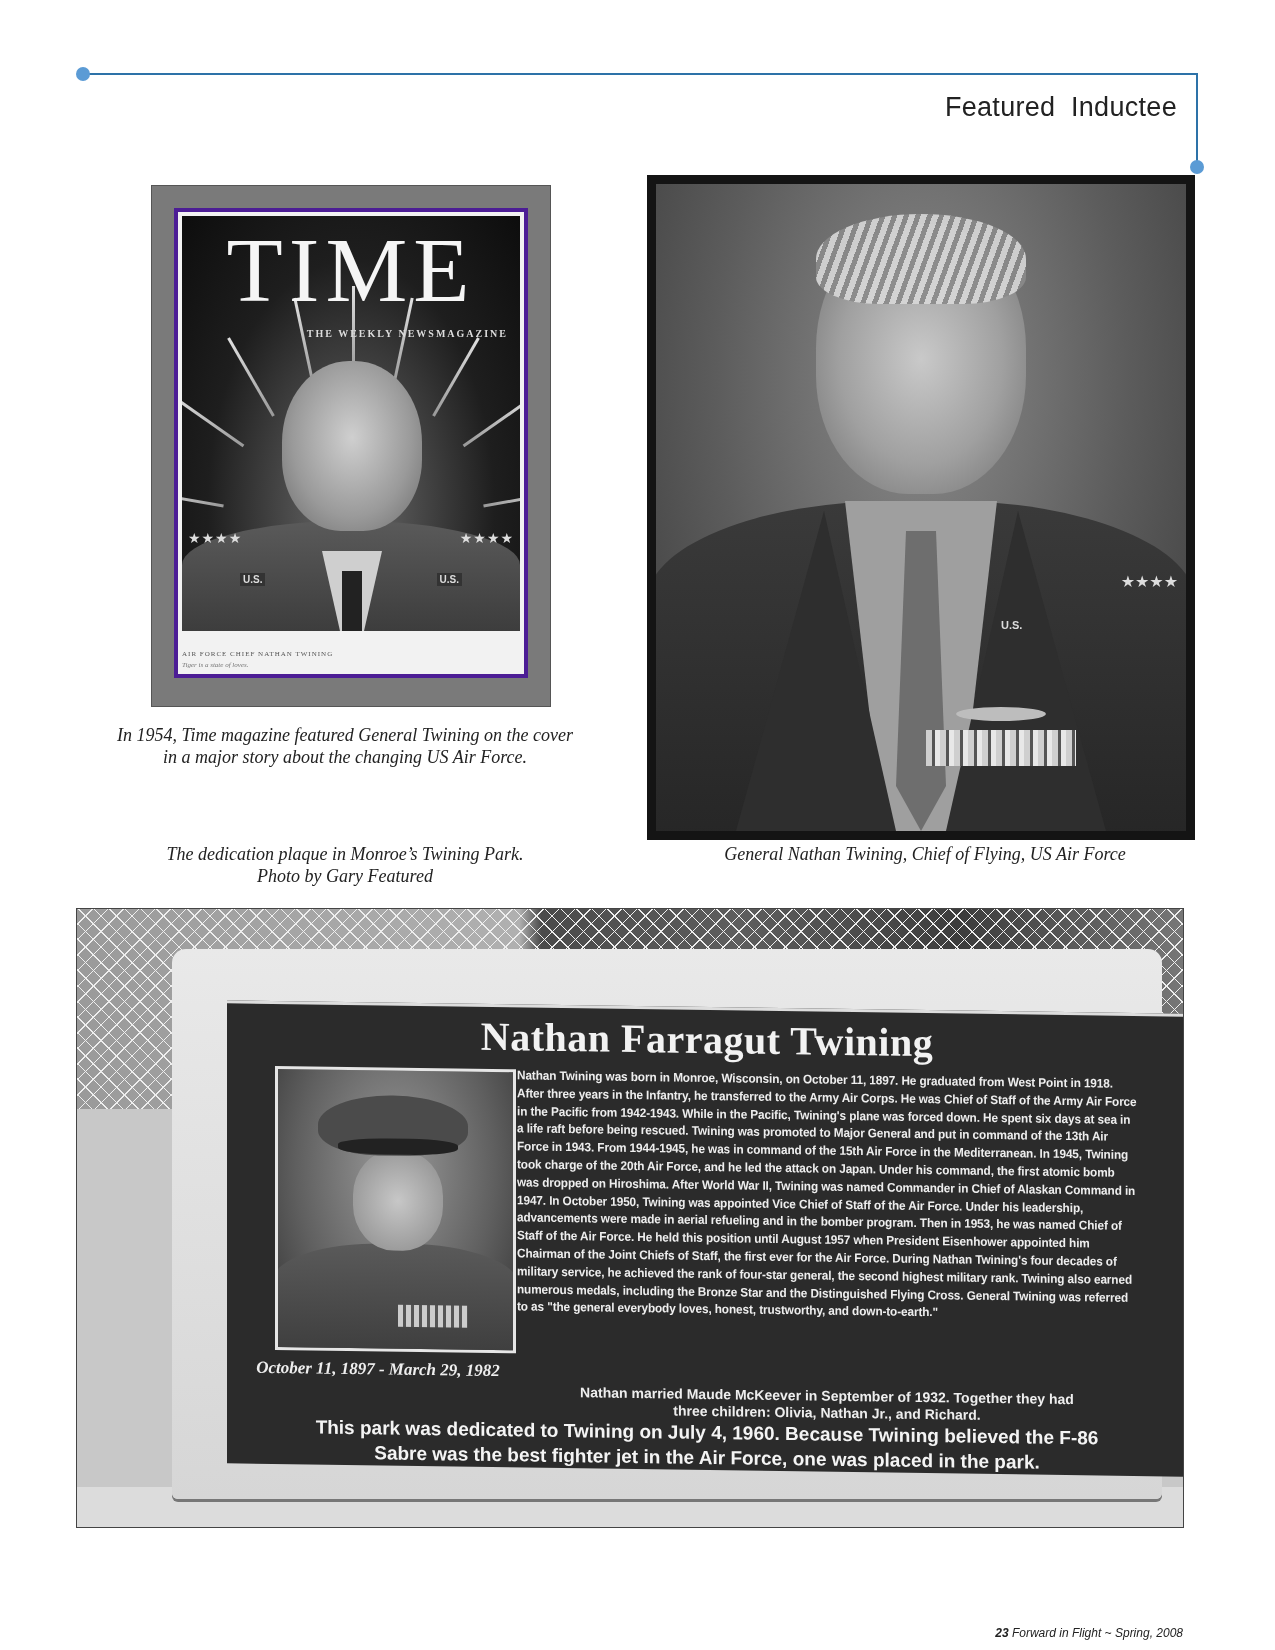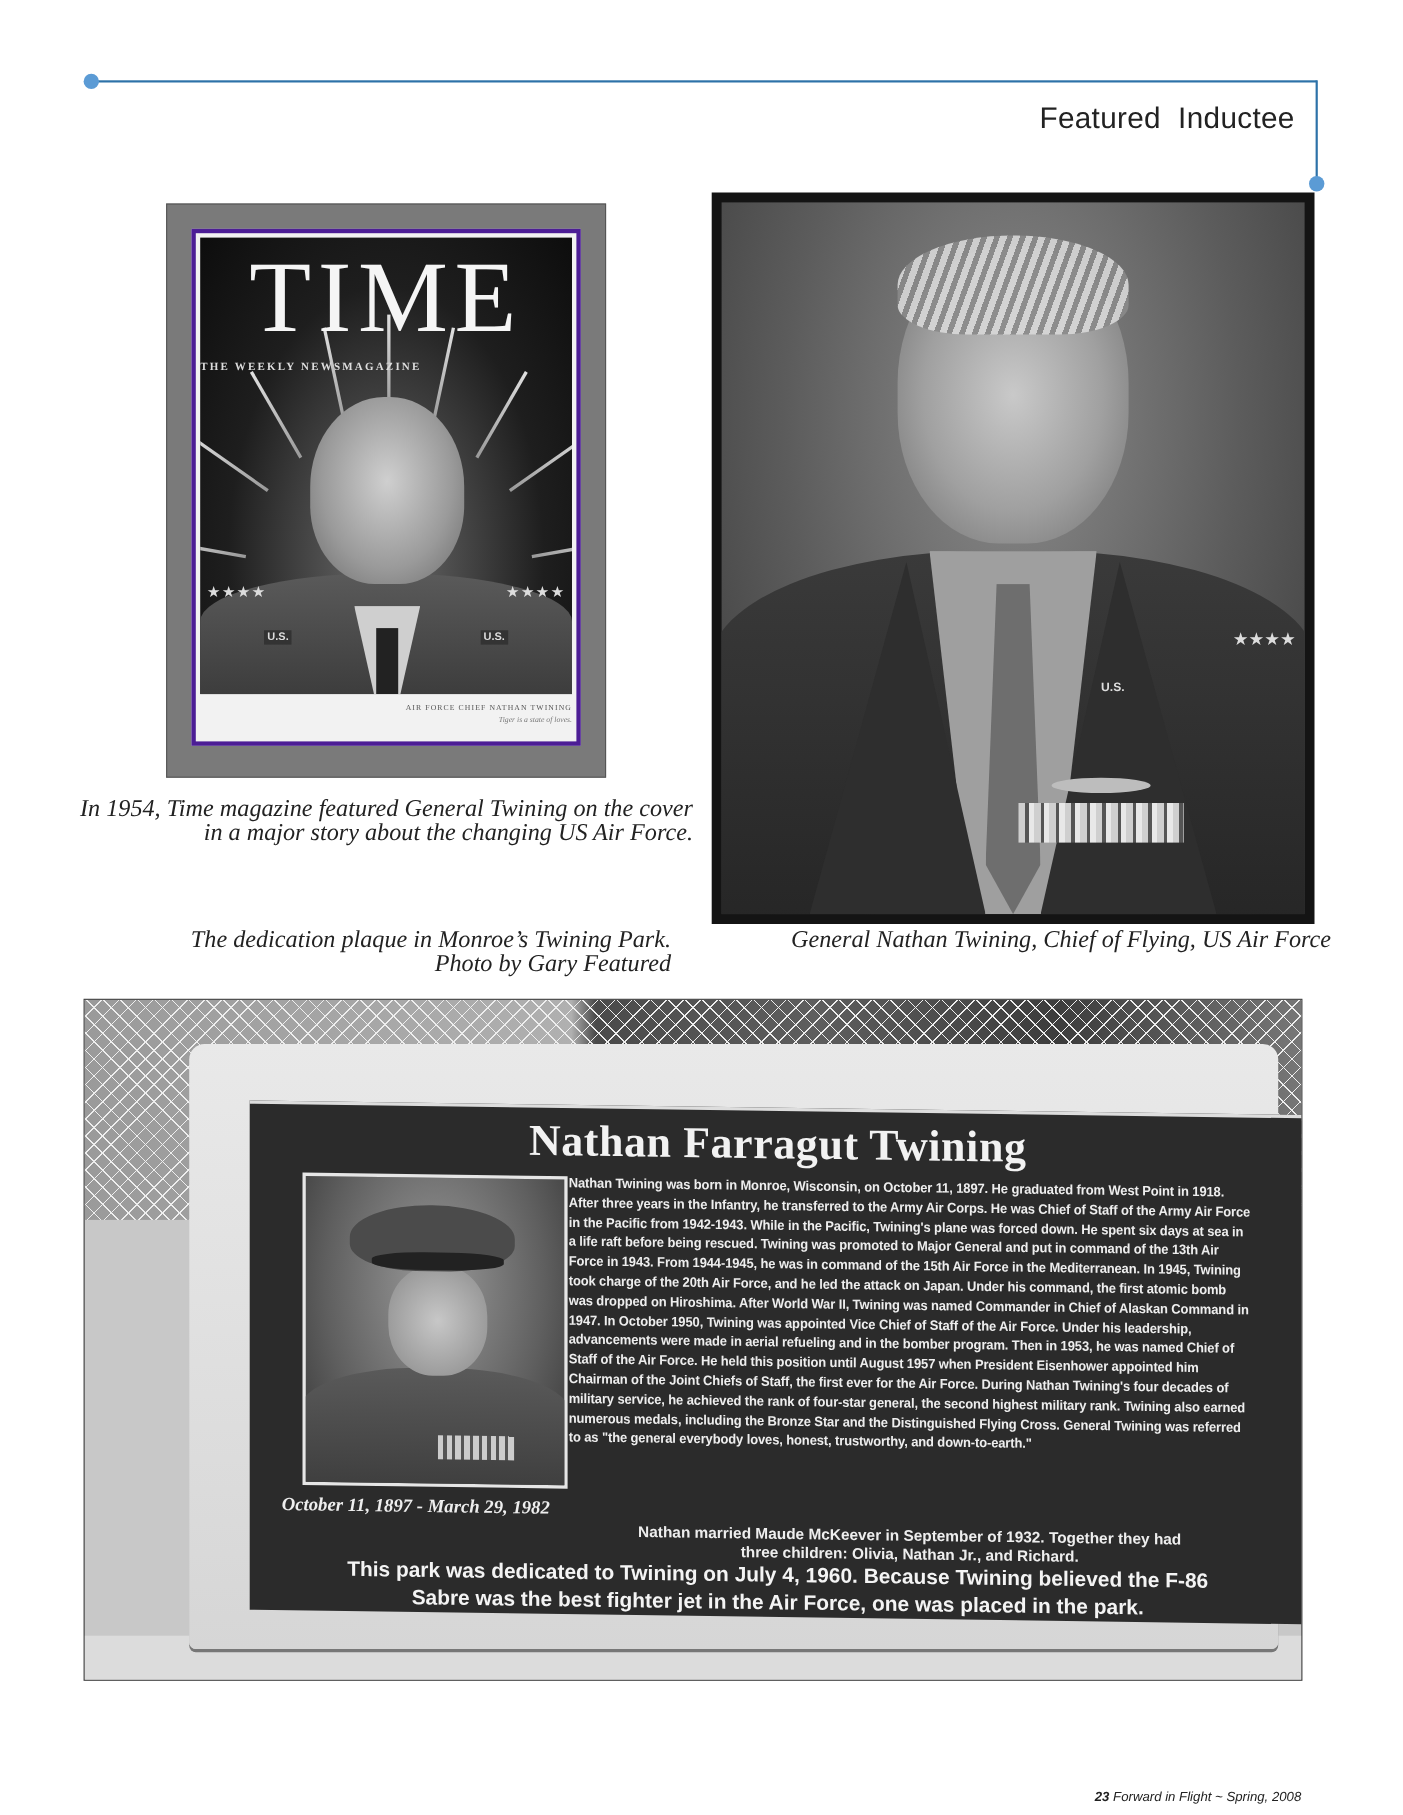--- a/index.html
+++ b/index.html
@@ -12,34 +12,34 @@
   .dot { width:14px; height:14px; border-radius:50%; background:#5b9bd5; }
   .dot-l { left:76px; top:67px; }
   .dot-r { left:1190px; top:160px; }
   .section-title { right:98px; top:92px; font-size:27px; color:#222; letter-spacing:0.3px; font-family:"Liberation Sans", sans-serif; }
 
   
   .time-frame { left:151px; top:185px; width:400px; height:522px; background:#7a7a7a; border:1px solid #555; box-sizing:border-box; }
   .time-inner { position:absolute; left:22px; top:22px; width:354px; height:470px; background:#f2f2f2; border:4px solid #4c1d95; box-sizing:border-box; padding:4px; }
   .time-art { position:relative; width:100%; height:415px; background:radial-gradient(ellipse at 50% 70%, #6d6d6d 0%, #1e1e1e 60%, #0d0d0d 100%); overflow:hidden; }
   .time-logo { position:absolute; left:0; right:0; top:8px; text-align:center; font-family:"Liberation Serif", serif; font-size:92px; color:#f5f5f5; letter-spacing:6px; line-height:1; }
-  .time-sub { position:absolute; left:0; right:0; top:112px; text-align:left; font-family:"Liberation Serif", serif; font-size:10px; font-weight:bold; color:#ddd; letter-spacing:2px; }
+  .time-sub { position:absolute; left:0; right:12px; top:112px; text-align:right; font-family:"Liberation Serif", serif; font-size:10px; font-weight:bold; color:#ddd; letter-spacing:2px; }
   .time-face { position:absolute; left:100px; top:145px; width:140px; height:170px; border-radius:48% 48% 42% 42%; background:radial-gradient(ellipse at 50% 45%, #cfcfcf 0%, #9a9a9a 60%, #6b6b6b 100%); }
   .time-shoulders { position:absolute; left:0; right:0; bottom:0; height:110px; background:linear-gradient(#5a5a5a,#3d3d3d); border-radius:50% 50% 0 0 / 40% 40% 0 0; }
   .time-collar { position:absolute; left:140px; bottom:0; width:60px; height:80px; background:#cfcfcf; clip-path:polygon(0 0,100% 0,70% 100%,30% 100%); }
   .time-tie { position:absolute; left:160px; bottom:0; width:20px; height:60px; background:#222; }
   .us-pin { position:absolute; bottom:45px; font-size:10px; font-weight:bold; color:#ddd; background:#333; padding:1px 3px; }
   .stars { position:absolute; bottom:85px; font-size:14px; color:#ddd; letter-spacing:1px; }
   .bolt { position:absolute; width:3px; height:90px; background:linear-gradient(#e0e0e0,#999); transform-origin:bottom center; }
-  .time-caption { text-align:right; padding-top:8px; }
+  .time-caption { text-align:left; padding-top:19px; }
   .time-caption .c1 { font-family:"Liberation Serif", serif; font-size:7px; letter-spacing:1px; color:#555; }
   .time-caption .c2 { font-family:"Liberation Serif", serif; font-size:7px; font-style:italic; color:#777; margin-top:3px; }
 
   
-  .caption { font-family:"Liberation Serif", serif; font-style:italic; font-size:22px; color:#222; text-align:right; line-height:22px; }
+  .caption { font-family:"Liberation Serif", serif; font-style:italic; font-size:18px; color:#222; text-align:center; line-height:22px; }
   .cap-time { left:60px; top:724px; width:570px; }
   .cap-plaque { left:80px; top:843px; width:530px; }
   .cap-portrait { left:640px; top:843px; width:570px; }
 
   
   .portrait-frame { left:647px; top:175px; width:548px; height:665px; background:#141414; }
   .portrait-photo { position:absolute; left:9px; top:9px; right:9px; bottom:9px; background:radial-gradient(ellipse at 50% 30%, #8c8c8c 0%, #5c5c5c 55%, #3a3a3a 100%); overflow:hidden; }
   .p-head { position:absolute; left:160px; top:40px; width:210px; height:270px; border-radius:46% 46% 44% 44%; background:radial-gradient(ellipse at 50% 50%, #c9c9c9 0%, #a0a0a0 55%, #707070 100%); }
   .p-hair { position:absolute; left:160px; top:30px; width:210px; height:90px; border-radius:50% 50% 30% 30%; background:repeating-linear-gradient(110deg,#d8d8d8 0 6px,#8a8a8a 6px 11px); opacity:.9; }
   .p-body { position:absolute; left:-10px; right:-10px; bottom:-10px; height:340px; background:linear-gradient(#3a3a3a,#262626); border-radius:45% 45% 0 0 / 30% 30% 0 0; }

